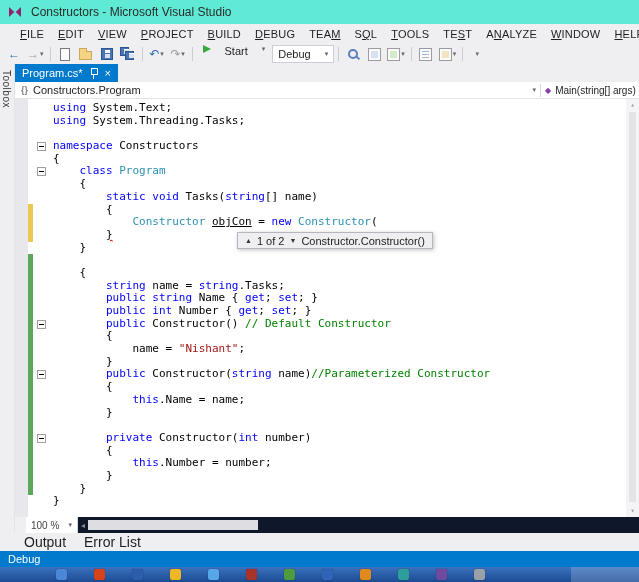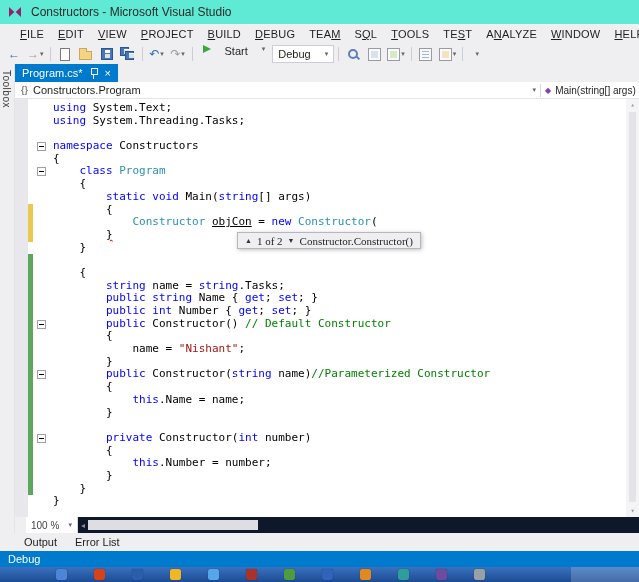--- a/index.html
+++ b/index.html
@@ -79,35 +79,35 @@
 .fold-box{position:absolute;left:4px;top:2px;width:9px;height:9px;border:1px solid #A0A0A0;background:#fff}
 .fold-box::after{content:"";position:absolute;left:1px;top:3px;width:5px;height:1px;background:#000}
 .c-text{flex:1}
 .tk-k{color:#0000FF}
 .tk-ty{color:#2B91AF}
 .tk-s{color:#A31515}
 .tk-cm{color:#008000}
 .tk-p{color:#000}
 .tk-u{color:#000;text-decoration:underline}
 .tk-e{color:#000;text-decoration-line:underline;text-decoration-style:wavy;text-decoration-color:#E51400}
-#param-tip{position:absolute;left:222px;top:133px;height:17px;background:#EFEFF2;border:1px solid #B6B7BE;box-shadow:1px 1px 4px rgba(0,0,0,.25);display:flex;align-items:center;gap:5px;padding:0 7px;font-family:Liberation Serif, serif;font-size:11px;color:#1E1E1E;z-index:6;white-space:nowrap}
+#param-tip{position:absolute;left:222px;top:133px;height:17px;background:#EFEFF2;border:1px solid #B6B7BE;box-shadow:1px 1px 4px rgba(0,0,0,.25);display:flex;align-items:center;gap:5px;padding:0 7px;font-family:Liberation Sans, sans-serif;font-size:11px;color:#1E1E1E;z-index:6;white-space:nowrap}
 .tip-arrow{font-size:7px;color:#333}
 #vscroll{position:absolute;right:0;top:0;width:13px;height:100%;background:#F4F4F6;display:flex;flex-direction:column;align-items:center;justify-content:space-between;font-size:7px;color:#9A9AA0;padding:2px 0}
 .vthumb{position:absolute;left:3px;top:13px;width:7px;height:390px;background:#E4E4E8}
 
 
 #hscroll-row{position:absolute;left:26px;top:517px;width:624px;height:16px;background:#0f172a;display:flex;align-items:center}
 #zoom-box{width:52px;height:16px;background:#fff;border-right:1px solid #D8D8DC;display:flex;align-items:center;justify-content:space-between;padding:0 5px;font-size:10px;color:#444}
 .hs-arrow{font-size:8px;color:#8A8A92;padding:0 3px}
 .hthumb{width:170px;height:10px;background:#DDDDE2}
 .hs-spacer{flex:1}
 
 
 #panel-tabs{position:absolute;left:0;top:533px;width:639px;height:18px;background:#EFEFF2;display:flex;align-items:center;padding-left:16px;gap:2px}
-.panel-tab{font-size:11px;padding:0 8px}
+.panel-tab{font-size:14px;padding:0 8px}
 
 
 #statusbar{position:absolute;left:0;top:551px;width:639px;height:16px;background:#007ACC;color:#fff;font-size:11px;display:flex;align-items:center;padding-left:8px}
 
 
 #taskbar{position:absolute;left:0;top:567px;width:639px;height:15px;background:linear-gradient(#3A71BE,#1D4C94);display:flex;align-items:center;gap:27px;padding-left:56px}
 .task-icon{width:11px;height:11px;border-radius:2px;flex:0 0 11px;box-shadow:0 0 1px rgba(0,0,0,.6)}
 #tray{position:absolute;right:0;top:0;width:68px;height:15px;background:rgba(255,255,255,.18)}
 </style>
 </head>
@@ -235,21 +235,21 @@
 
 <div id="editor">
   <div id="code-area">
       <div class="code-line"><span class="c-glyph"></span><span class="c-change"></span><span class="c-outline"></span><span class="c-text"><span class="tk-k">using</span><span class="tk-p"> System.Text;</span></span></div>
       <div class="code-line"><span class="c-glyph"></span><span class="c-change"></span><span class="c-outline"></span><span class="c-text"><span class="tk-k">using</span><span class="tk-p"> System.Threading.Tasks;</span></span></div>
       <div class="code-line"><span class="c-glyph"></span><span class="c-change"></span><span class="c-outline"></span><span class="c-text"></span></div>
       <div class="code-line"><span class="c-glyph"></span><span class="c-change"></span><span class="c-outline"><span class="fold-box"></span></span><span class="c-text"><span class="tk-k">namespace</span><span class="tk-p"> Constructors</span></span></div>
       <div class="code-line"><span class="c-glyph"></span><span class="c-change"></span><span class="c-outline"></span><span class="c-text"><span class="tk-p">{</span></span></div>
       <div class="code-line"><span class="c-glyph"></span><span class="c-change"></span><span class="c-outline"><span class="fold-box"></span></span><span class="c-text"><span class="tk-p">    </span><span class="tk-k">class</span><span class="tk-p"> </span><span class="tk-ty">Program</span></span></div>
       <div class="code-line"><span class="c-glyph"></span><span class="c-change"></span><span class="c-outline"></span><span class="c-text"><span class="tk-p">    {</span></span></div>
-      <div class="code-line"><span class="c-glyph"></span><span class="c-change"></span><span class="c-outline"></span><span class="c-text"><span class="tk-p">        </span><span class="tk-k">static</span><span class="tk-p"> </span><span class="tk-k">void</span><span class="tk-p"> Main(</span><span class="tk-k">string</span><span class="tk-p">[] args)</span></span></div>
+      <div class="code-line"><span class="c-glyph"></span><span class="c-change"></span><span class="c-outline"></span><span class="c-text"><span class="tk-p">        </span><span class="tk-k">static</span><span class="tk-p"> </span><span class="tk-k">void</span><span class="tk-p"> Tasks(</span><span class="tk-k">string</span><span class="tk-p">[] name)</span></span></div>
       <div class="code-line"><span class="c-glyph"></span><span class="c-change c-y"></span><span class="c-outline"></span><span class="c-text"><span class="tk-p">        {</span></span></div>
       <div class="code-line"><span class="c-glyph"></span><span class="c-change c-y"></span><span class="c-outline"></span><span class="c-text"><span class="tk-p">            </span><span class="tk-ty">Constructor</span><span class="tk-p"> </span><span class="tk-u">objCon</span><span class="tk-p"> = </span><span class="tk-k">new</span><span class="tk-p"> </span><span class="tk-ty">Constructor</span><span class="tk-p">(</span></span></div>
       <div class="code-line"><span class="c-glyph"></span><span class="c-change c-y"></span><span class="c-outline"></span><span class="c-text"><span class="tk-p">        </span><span class="tk-e">}</span></span></div>
       <div class="code-line"><span class="c-glyph"></span><span class="c-change"></span><span class="c-outline"></span><span class="c-text"><span class="tk-p">    }</span></span></div>
       <div class="code-line"><span class="c-glyph"></span><span class="c-change c-g"></span><span class="c-outline"></span><span class="c-text"></span></div>
       <div class="code-line"><span class="c-glyph"></span><span class="c-change c-g"></span><span class="c-outline"></span><span class="c-text"><span class="tk-p">    {</span></span></div>
       <div class="code-line"><span class="c-glyph"></span><span class="c-change c-g"></span><span class="c-outline"></span><span class="c-text"><span class="tk-p">        </span><span class="tk-k">string</span><span class="tk-p"> name = </span><span class="tk-k">string</span><span class="tk-p">.Tasks;</span></span></div>
       <div class="code-line"><span class="c-glyph"></span><span class="c-change c-g"></span><span class="c-outline"></span><span class="c-text"><span class="tk-p">        </span><span class="tk-k">public</span><span class="tk-p"> </span><span class="tk-k">string</span><span class="tk-p"> Name { </span><span class="tk-k">get</span><span class="tk-p">; </span><span class="tk-k">set</span><span class="tk-p">; }</span></span></div>
       <div class="code-line"><span class="c-glyph"></span><span class="c-change c-g"></span><span class="c-outline"></span><span class="c-text"><span class="tk-p">        </span><span class="tk-k">public</span><span class="tk-p"> </span><span class="tk-k">int</span><span class="tk-p"> Number { </span><span class="tk-k">get</span><span class="tk-p">; </span><span class="tk-k">set</span><span class="tk-p">; }</span></span></div>
       <div class="code-line"><span class="c-glyph"></span><span class="c-change c-g"></span><span class="c-outline"><span class="fold-box"></span></span><span class="c-text"><span class="tk-p">        </span><span class="tk-k">public</span><span class="tk-p"> Constructor() </span><span class="tk-cm">// Default Constructor</span></span></div>

